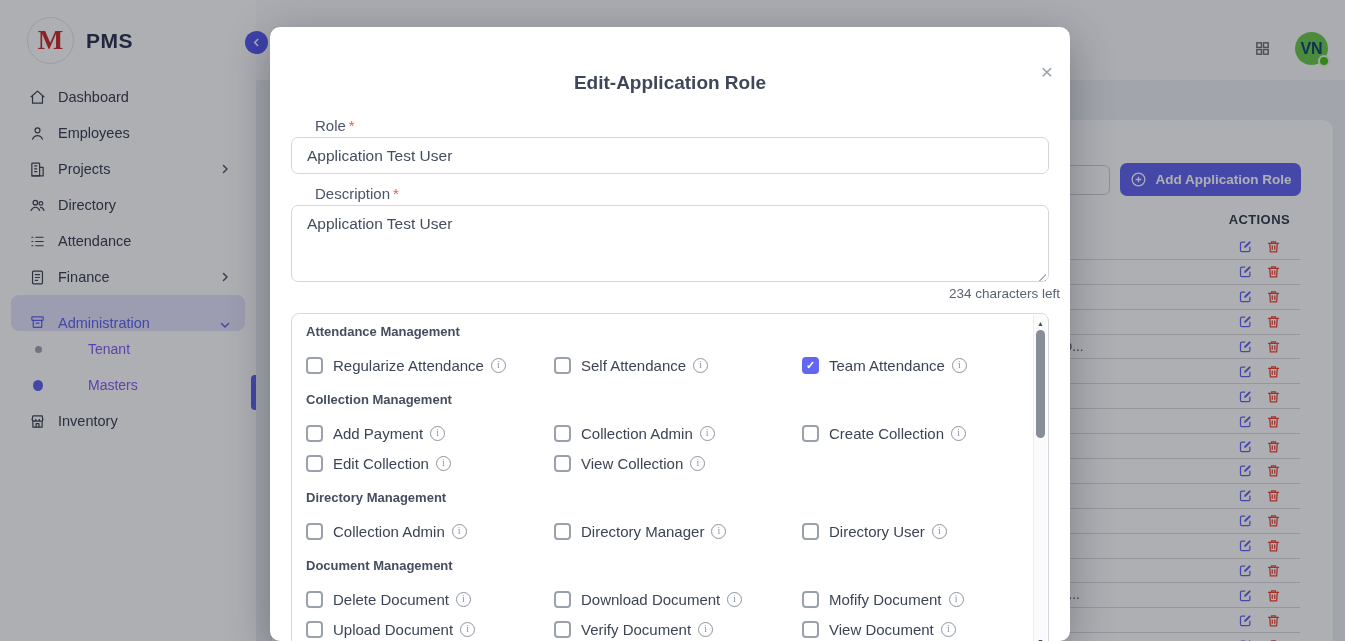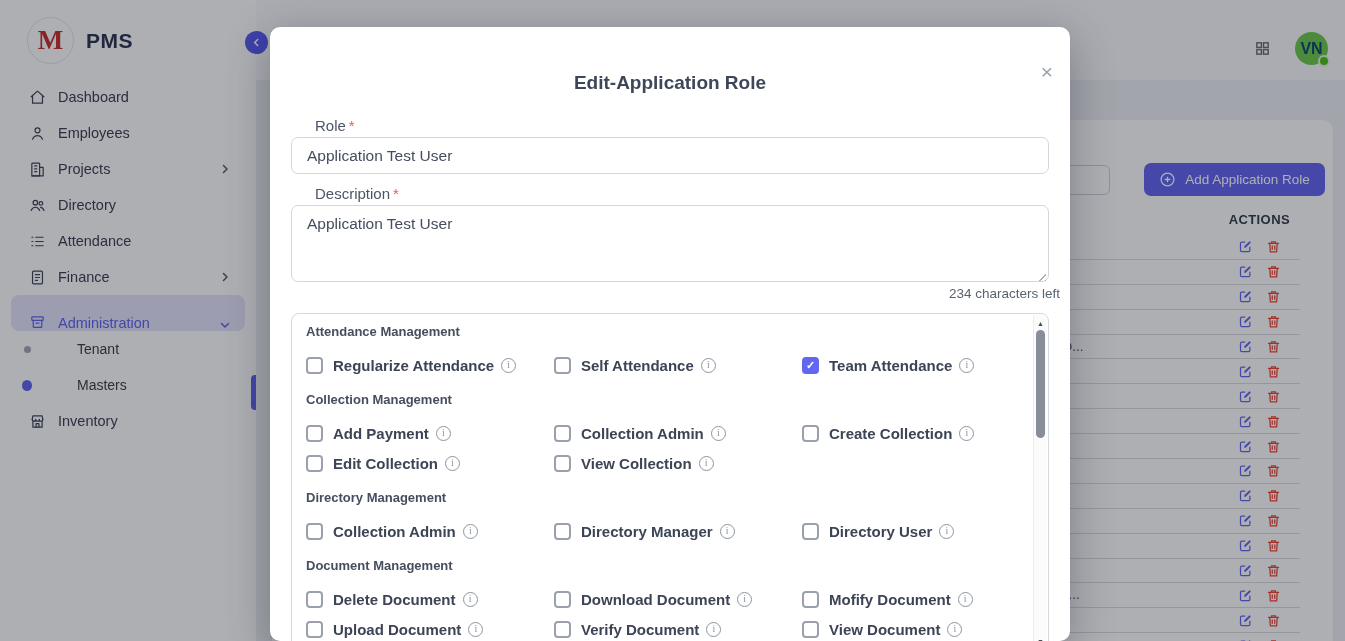--- a/index.html
+++ b/index.html
@@ -13,39 +13,39 @@
   .logo-circle { width:47px; height:47px; border-radius:50%; border:1px solid #e2e4ea; display:flex; align-items:center; justify-content:center; }
   .logo-letter { color:#c8302e; font-size:27px; font-weight:bold; font-family:"Liberation Serif", serif; }
   .logo-text { font-size:21px; font-weight:bold; color:#2e3650; letter-spacing:0.5px; }
   .nav { position:relative; }
   .nav-item { position:relative; display:flex; align-items:center; height:36px; margin:0 11px; padding:0 14px 0 18px; border-radius:8px; color:#3b4254; font-size:14.5px; cursor:pointer; }
   .nav-item .nav-ico { width:17px; height:17px; display:inline-flex; color:#3e4658; flex:0 0 auto; }
   .nav-item .nav-label { margin-left:12px; }
   .nav-item .nav-chev { margin-left:auto; width:12px; height:12px; display:inline-flex; color:#555d6d; }
   .nav-item.active { background:#e4e5fb; color:#6064ee;align-items:flex-end; }
   .nav-item.active .nav-ico, .nav-item.active .nav-chev { color:#6064ee; }
-  .nav-sub { display:flex; align-items:center; height:36px; padding-left:22px; font-size:14px; color:#404040; cursor:pointer; }
+  .nav-sub { display:flex; align-items:center; height:36px; padding-left:33px; font-size:14px; color:#8b5cf6; cursor:pointer; }
   .nav-sub .dot { width:10px; display:flex; justify-content:center; }
   .nav-sub .dot i { width:7px; height:7px; border-radius:50%; background:#a2a8b3; }
   .nav-sub.active .dot i { width:11px; height:11px; background:#6064ee; }
   .nav-sub .sub-label { margin-left:45px; }
   .active-bar { position:absolute; right:0; top:296px; width:5px; height:35px; background:#6064ee; border-radius:4px 0 0 4px; }
 
   
   .topbar { position:absolute; left:256px; top:0; width:1089px; height:80px; background:#fafbfc; z-index:1; }
   .grid-btn { position:absolute; right:74px; top:40px; width:17px; height:17px; color:#666d79; cursor:pointer; }
   .avatar { position:absolute; right:17px; top:32px; width:33px; height:33px; border-radius:50%; background:#6fca4e; color:#0c4a6e; font-size:16px; font-weight:bold; display:flex; align-items:center; justify-content:center; cursor:pointer; }
   .avatar .status { position:absolute; right:-2px; bottom:-2px; width:12px; height:12px; border-radius:50%; background:#48c218; border:2px solid #e9f4e4; }
   .collapse-btn { position:absolute; left:245px; top:31px; width:23px; height:23px; border-radius:50%; background:#585cf0; z-index:5; display:flex; align-items:center; justify-content:center; color:#fff; cursor:pointer; }
   .collapse-btn svg { width:11px; height:11px; }
 
   
   .card { position:absolute; left:272px; top:120px; width:1061px; height:521px; background:#ffffff; border-radius:10px 10px 0 0; z-index:1; box-shadow:0 1px 3px rgba(20,25,40,.06); overflow:hidden; }
   .search-input { position:absolute; left:618px; top:45px; width:220px; height:30px; border:1px solid #ccd1d8; border-radius:6px; background:#fff; font-size:13.5px; padding:0 10px; color:#3b4254; font-family:"Liberation Sans",sans-serif; }
-  .add-btn { position:absolute; left:848px; top:43px; width:181px; height:33px; background:#6366f1; border:none; border-radius:7px; color:#fff; font-size:13.5px; font-weight:normal; display:flex; align-items:center; justify-content:center; gap:9px; cursor:pointer; font-family:"Liberation Sans",sans-serif;margin-left:24px; }
+  .add-btn { position:absolute; left:848px; top:43px; width:181px; height:33px; background:#6366f1; border:none; border-radius:7px; color:#fff; font-size:13.5px; font-weight:bold; display:flex; align-items:center; justify-content:center; gap:9px; cursor:pointer; font-family:"Liberation Sans",sans-serif; }
   .add-btn svg { width:17px; height:17px; }
   .actions-header { position:absolute; right:43px; top:92px; font-size:13px; font-weight:bold; color:#343c4e; letter-spacing:0.4px; }
   .t-rows { position:absolute; left:0; top:115px; right:33px; }
   .t-row { position:relative; height:24.9px; border-bottom:1px solid #dadce1; display:flex; align-items:center; justify-content:flex-end; gap:13px; padding-right:19px; }
   .t-row .row-frag { position:absolute; left:786px; top:4px; font-size:13.5px; color:#4a5264; }
   .t-row .row-ico { width:15px; height:15px; display:inline-flex; cursor:pointer; }
   .ico-edit { color:#6366f1; }
   .ico-trash { color:#ef4434; }
 
   
@@ -62,21 +62,21 @@
   .resize-grip { position:absolute; left:766px; top:244px; width:10px; height:10px; background:repeating-linear-gradient(-45deg,#aab0b9 0 1.4px,transparent 1.4px 4.2px); clip-path:polygon(100% 0,100% 100%,0 100%); pointer-events:none; }
   .m-counter { position:absolute; right:10px; top:259px; font-size:13.5px; color:#5a6270; }
   .perm-panel { position:absolute; left:21px; top:286px; width:758px; height:339px; border:1px solid #d5d8de; border-radius:8px; background:#fff; overflow:hidden; }
   .perm-content { position:absolute; left:14px; top:10px; right:22px; bottom:0; overflow:hidden; }
   .perm-title { font-size:13px; font-weight:bold; color:#454d5f; height:20px; margin-bottom:6px; }
   .perm-grid { display:grid; grid-template-columns:248px 248px auto; }
   .perm-item { height:30px; display:flex; align-items:center; }
   .perm-section { margin-bottom:12px; }
   .cb { width:17px; height:17px; border:2px solid #9aa1ac; border-radius:4px; background:#fff; flex:0 0 auto; cursor:pointer; display:flex; align-items:center; justify-content:center; }
   .cb.checked { background:#6366f1; border-color:#6366f1; color:#fff; font-size:11px; font-weight:bold; }
-  .perm-label { margin-left:10px; font-size:15px; color:#3c4455;font-weight:bold; }
+  .perm-label { margin-left:10px; font-size:15px; color:#3c4455; }
   .info-ico { margin-left:7px; width:15px; height:15px; border:1px solid #8d95a1; border-radius:50%; color:#8d95a1; font-size:10px; line-height:1; display:inline-flex; align-items:center; justify-content:center; font-family:"Liberation Serif",serif; cursor:pointer; flex:0 0 auto; }
   
   .perm-scroll { position:absolute; top:1px; right:1px; bottom:1px; width:14px; background:#fbfbfc; border-left:1px solid #ebedf0; border-radius:0 7px 7px 0; }
   .ps-arrow { position:absolute; left:0; width:100%; text-align:center; font-size:7px; color:#4a4f5a; cursor:pointer; }
   .ps-up { top:5px; } .ps-down { bottom:5px; }
   .ps-thumb { position:absolute; left:2px; top:15px; width:9px; height:108px; border-radius:5px; background:#878d99; cursor:pointer; }
 </style>
 </head>
 <body>
 

